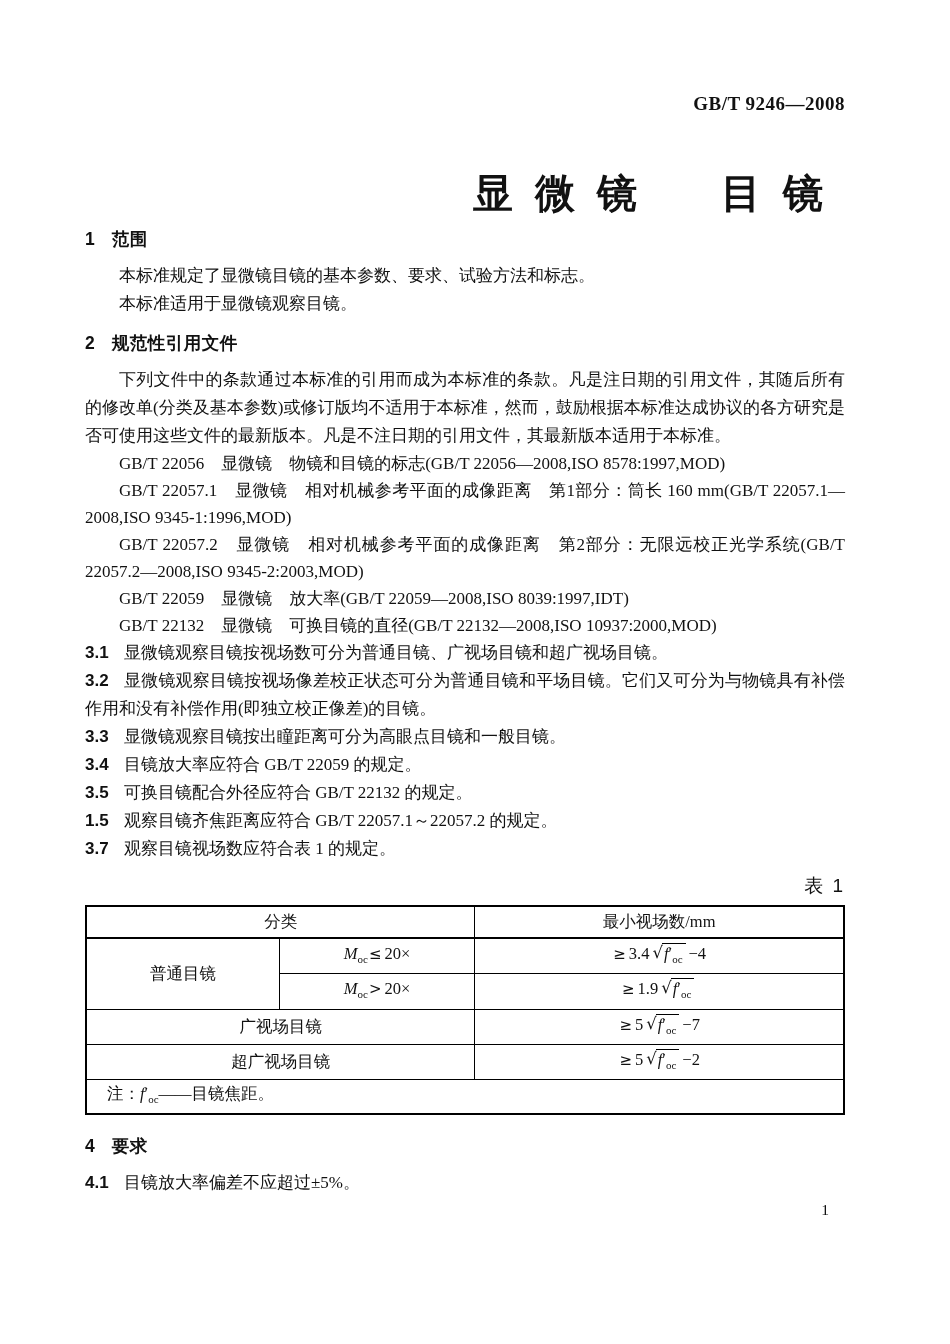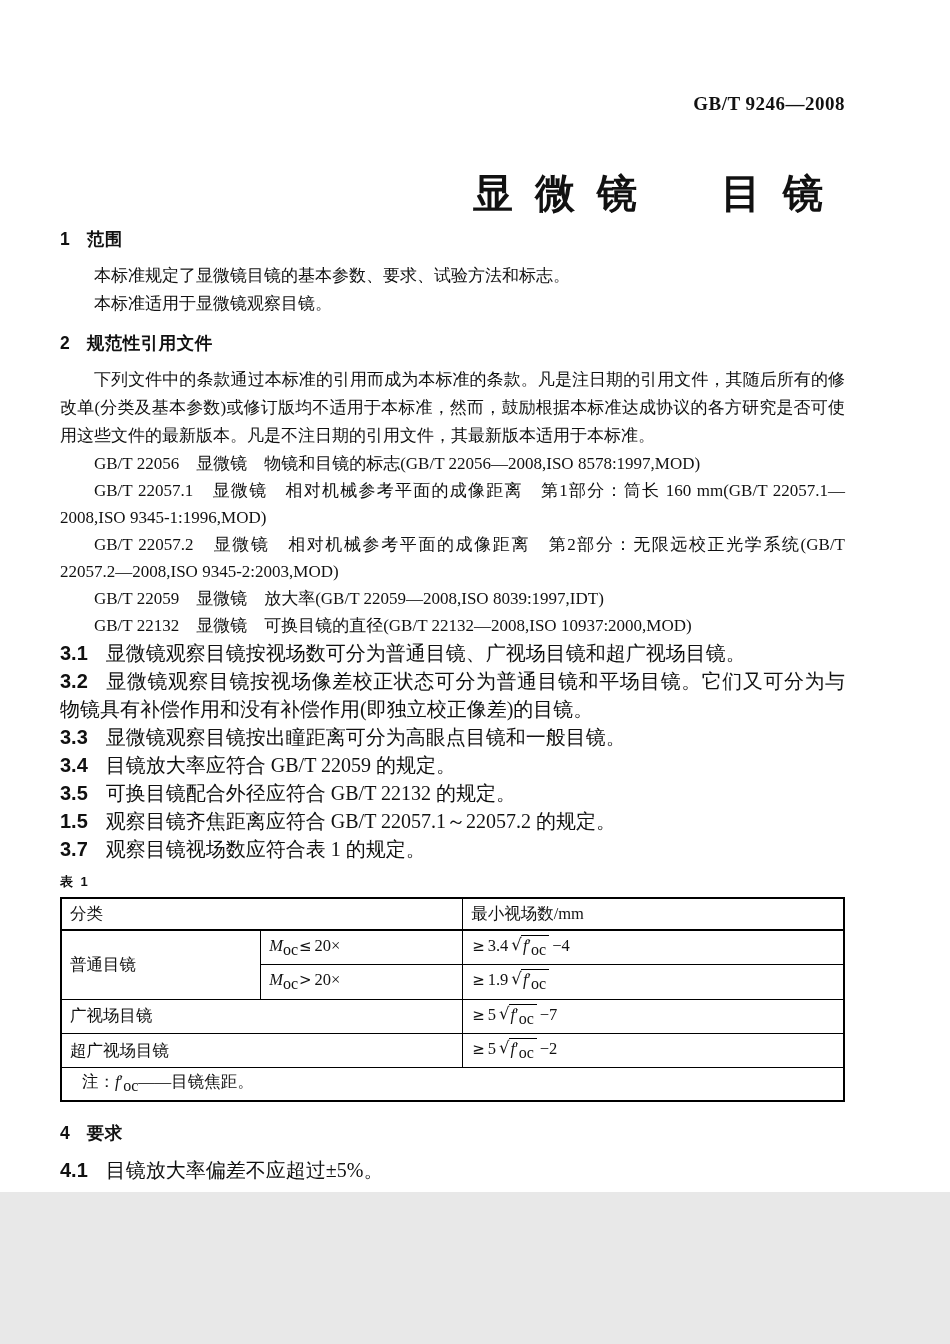--- a/index.html
+++ b/index.html
@@ -1,18 +1,18 @@
 <!DOCTYPE html>
 <html lang="zh"><head>
 <meta charset="utf-8">
 <style>
   html,body{margin:0;padding:0;background:#e8e8e8;}
   .page{
-    width:950px;height:1192px;margin:0 auto;background:#ffffff;
-    box-sizing:border-box;padding:92px 105px 0 60px;position:relative;
+    width:950px;height:1344px;margin:0 auto;background:#ffffff;
+    box-sizing:border-box;padding:92px 105px 0 85px;position:relative;
     color:#111;font-family:"Liberation Serif","DejaVu Serif",serif;
     overflow:hidden;
   }
   
   .doc-header{text-align:right;font-size:19px;font-weight:bold;line-height:24px;
     font-family:"Liberation Serif","DejaVu Serif",serif;letter-spacing:.5px;}
   
   .doc-title{margin:56px 0 0;text-align:right;font-size:40px;line-height:42px;
     font-weight:bold;letter-spacing:22px;
     font-family:"Liberation Sans","DejaVu Sans",sans-serif;}
@@ -20,35 +20,35 @@
   h2.sec{font-size:17.5px;line-height:26px;margin:12px 0 10px;font-weight:bold;
     font-family:"Liberation Sans","DejaVu Sans",sans-serif;letter-spacing:.5px;}
   h2.sec .sec-num{margin-right:.95em;}
   h2.first{}
   h2.after-table{margin-top:18px;margin-bottom:10px;}
   
   p.body-p{margin:0;font-size:17px;line-height:28px;text-align:justify;}
   p.indent{text-indent:2em;}
   p.ref{margin:0;font-size:17px;line-height:27px;text-indent:2em;text-align:justify;}
   
-  p.clause{margin:0;font-size:20px;line-height:28px;text-align:justify;}
+  p.clause{margin:0;font-size:17px;line-height:28px;text-align:justify;}
   p.clause .clause-num{font-weight:bold;margin-right:.9em;
     font-family:"Liberation Sans","DejaVu Sans",sans-serif;}
   
-  .tbl-caption{margin:10px 0 6px;text-align:left;font-size:13px;font-weight:bold;
+  .tbl-caption{margin:10px 0 6px;text-align:right;font-size:19px;font-weight:normal;
     font-family:"Liberation Sans","DejaVu Sans",sans-serif;letter-spacing:2px;}
   table.t1{width:100%;border-collapse:collapse;border:2px solid #000;
     font-size:16.5px;}
-  table.t1 td{border:1px solid #000;text-align:left;vertical-align:middle;
+  table.t1 td{border:1px solid #000;text-align:center;vertical-align:middle;
     padding:4px 8px;line-height:20px;height:22px;}
   table.t1 tr.thead td{border-bottom:2px solid #000;}
   table.t1 td.note-cell{text-align:left;padding-left:20px;}
   
   .fvar{font-style:italic;font-family:"Liberation Serif","DejaVu Serif",serif;}
-  sub.fsub{font-size:16px;font-style:normal;}
+  sub.fsub{font-size:11px;font-style:normal;}
   .rel{margin:0 3px 0 1px;font-family:"DejaVu Sans","Liberation Sans",sans-serif;font-size:15px;}
   .coef{margin-right:3px;}
   .sqrt{white-space:nowrap;}
   .sqrt .radical{display:inline-block;margin-right:-1px;font-style:normal;
     font-family:"DejaVu Sans",sans-serif;transform:translateY(-1px);}
   .sqrt .rad{display:inline-block;border-top:1.3px solid #000;padding:0 3px 0 2px;}
   .tail{margin-left:3px;}
   
   .page-number{margin-top:4px;text-align:right;padding-right:16px;font-size:15.5px;}
 </style>

